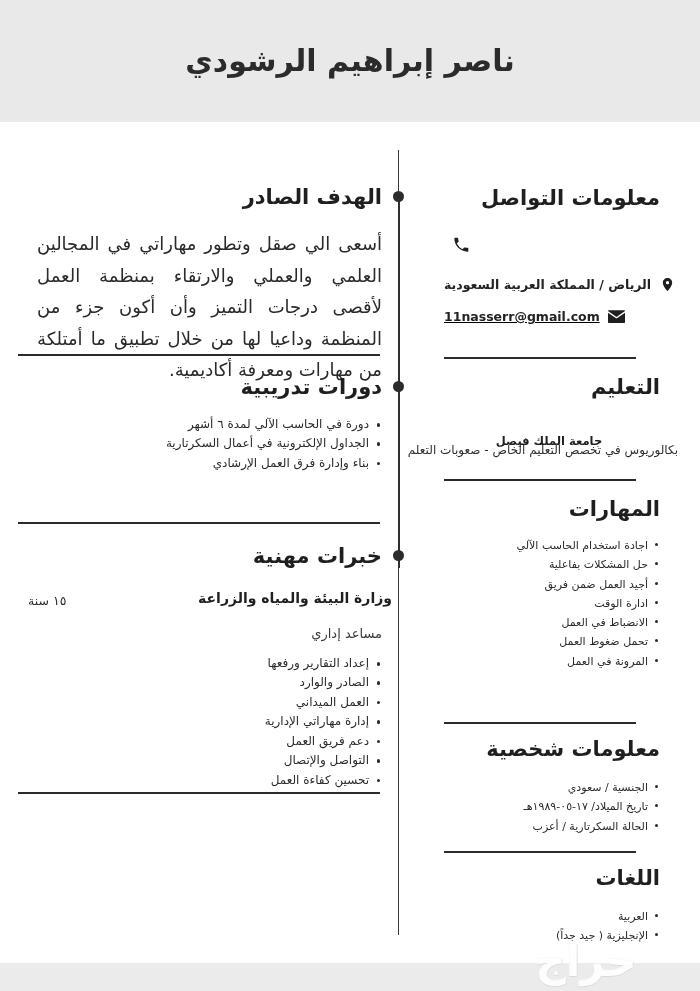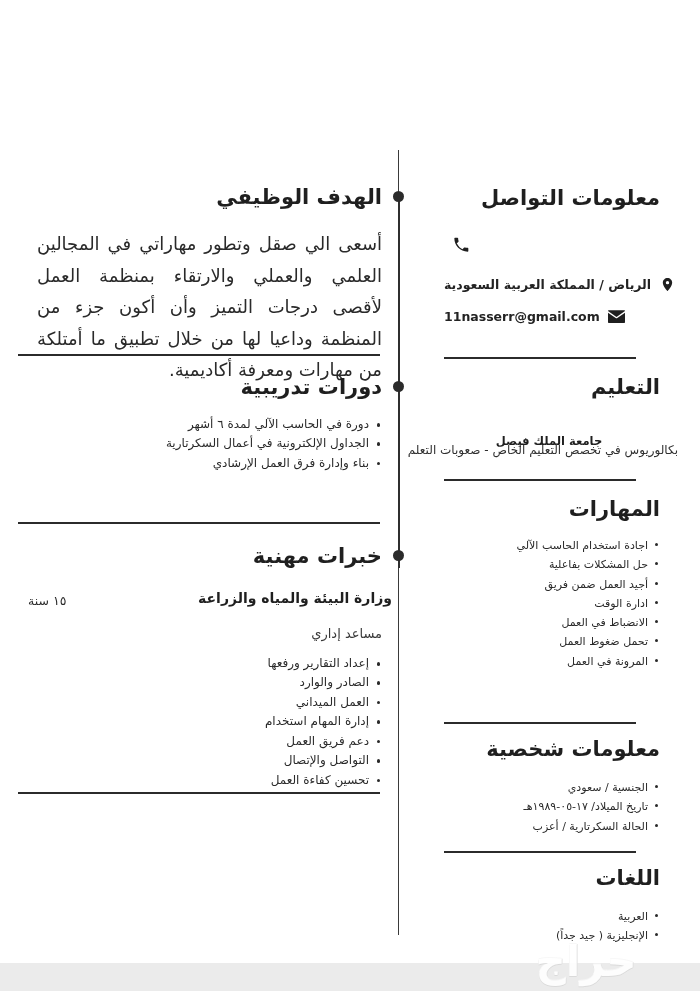--- a/index.html
+++ b/index.html
@@ -266,30 +266,33 @@
     opacity: 0.9;
     pointer-events: none;
     user-select: none;
   }
 </style>
 </head>
 <body>
 
 <div class="page">
 
+  <div class="header-band">
+    <div class="header-name">ناصر إبراهيم الرشودي</div>
+  </div>
 
   <div class="col-divider"></div>
 
   <div class="timeline-line"></div>
   <div class="tl-dot" style="top:191px;"></div>
   <div class="tl-dot" style="top:381px;"></div>
   <div class="tl-dot" style="top:550px;"></div>
 
   <div class="sec" style="right:318px; top:186px; width:360px;">
-    <div class="sec-title">الهدف الوظيفي</div>
+    <div class="sec-title">الهدف الصادر</div>
   </div>
   <div class="sec" style="right:318px; top:228px; width:345px;">
     <div class="para">أسعى الي  صقل وتطور مهاراتي في المجالين العلمي والعملي والارتقاء بمنظمة العمل لأقصى درجات التميز وأن أكون جزء من المنظمة وداعيا لها من خلال تطبيق ما أمتلكة من مهارات ومعرفة أكاديمية.</div>
   </div>
   <div class="hr-left" style="left:18px; top:354px; width:362px;"></div>
 
   <div class="sec" style="right:318px; top:376px; width:360px;">
     <div class="sec-title">دورات تدريبية</div>
   </div>
   <div class="sec" style="right:318px; top:415px; width:345px;">
@@ -312,21 +315,21 @@
 
   <div class="sec" style="right:318px; top:626px; width:345px;">
     <div class="job-role">مساعد إداري</div>
   </div>
 
   <div class="sec" style="right:318px; top:654px; width:345px;">
     <ul class="bullets">
       <li>إعداد التقارير ورفعها</li>
       <li>الصادر والوارد</li>
       <li>العمل الميداني</li>
-      <li>إدارة المهام استخدام</li>
+      <li>إدارة مهاراتي الإدارية</li>
       <li>دعم فريق العمل</li>
       <li>التواصل والإتصال</li>
       <li>تحسين كفاءة العمل</li>
     </ul>
   </div>
   <div class="hr-left" style="left:18px; top:792px; width:362px;"></div>
 
   <div class="sec" style="right:40px; top:186px; width:220px;">
     <div class="side-title">معلومات التواصل</div>
   </div>
@@ -342,21 +345,21 @@
 
   <div class="contact-row" style="top:276px;">
     <span class="icon-box">
       <svg width="15" height="17" viewBox="0 0 24 24" aria-hidden="true">
         <path fill="#1f1f1f" d="M12 1.5C7.9 1.5 4.5 4.9 4.5 9c0 5.6 7.5 13.5 7.5 13.5S19.5 14.6 19.5 9c0-4.1-3.4-7.5-7.5-7.5zm0 10.2A2.7 2.7 0 1 1 12 6.3a2.7 2.7 0 0 1 0 5.4z"></path>
       </svg>
     </span>
     <span class="contact-text">الرياض / المملكة العربية السعودية</span>
   </div>
 
-  <div class="contact-row" style="top:308px;">
+  <div class="contact-row" style="top:308px;text-decoration:underline;">
     <span class="icon-box">
       <svg width="17" height="13" viewBox="0 0 24 18" aria-hidden="true">
         <path fill="#1f1f1f" d="M1 0h22c.6 0 1 .4 1 1v.4L12 9.6.0 1.4V1c0-.6.4-1 1-1z"></path>
         <path fill="#1f1f1f" d="M0 3.6l11.4 7.8c.4.3.9.3 1.2 0L24 3.6V17c0 .6-.4 1-1 1H1c-.6 0-1-.4-1-1V3.6z"></path>
       </svg>
     </span>
     <span class="contact-text ltr">11nasserr@gmail.com</span>
   </div>
 
   <div class="hr-side" style="top:357px;"></div>

